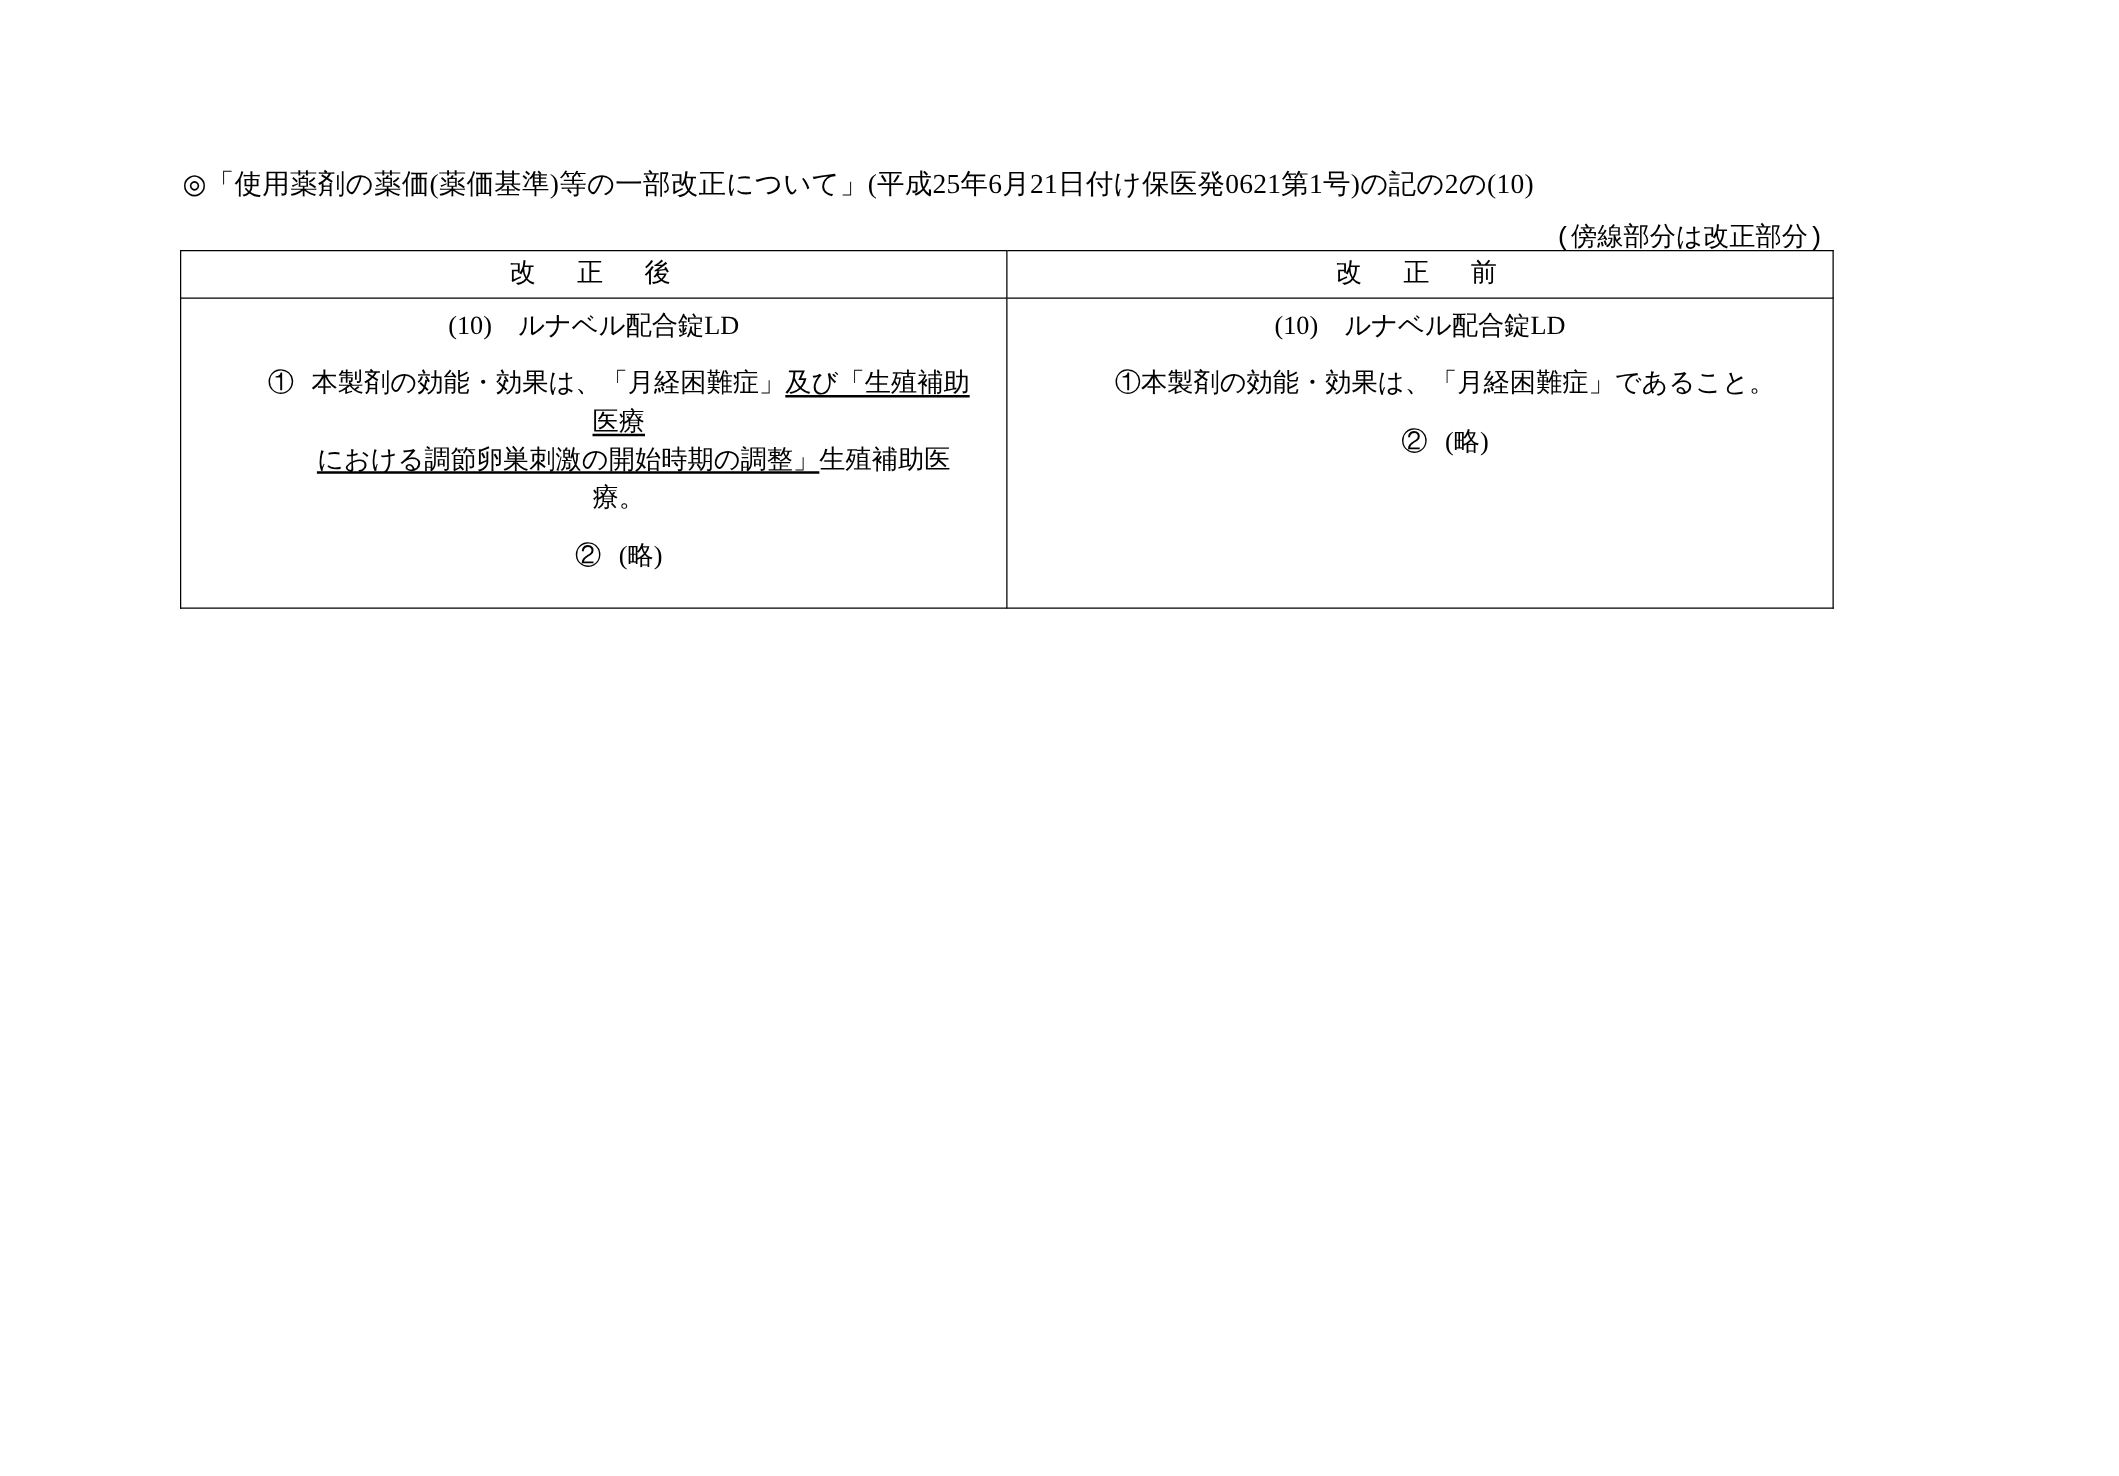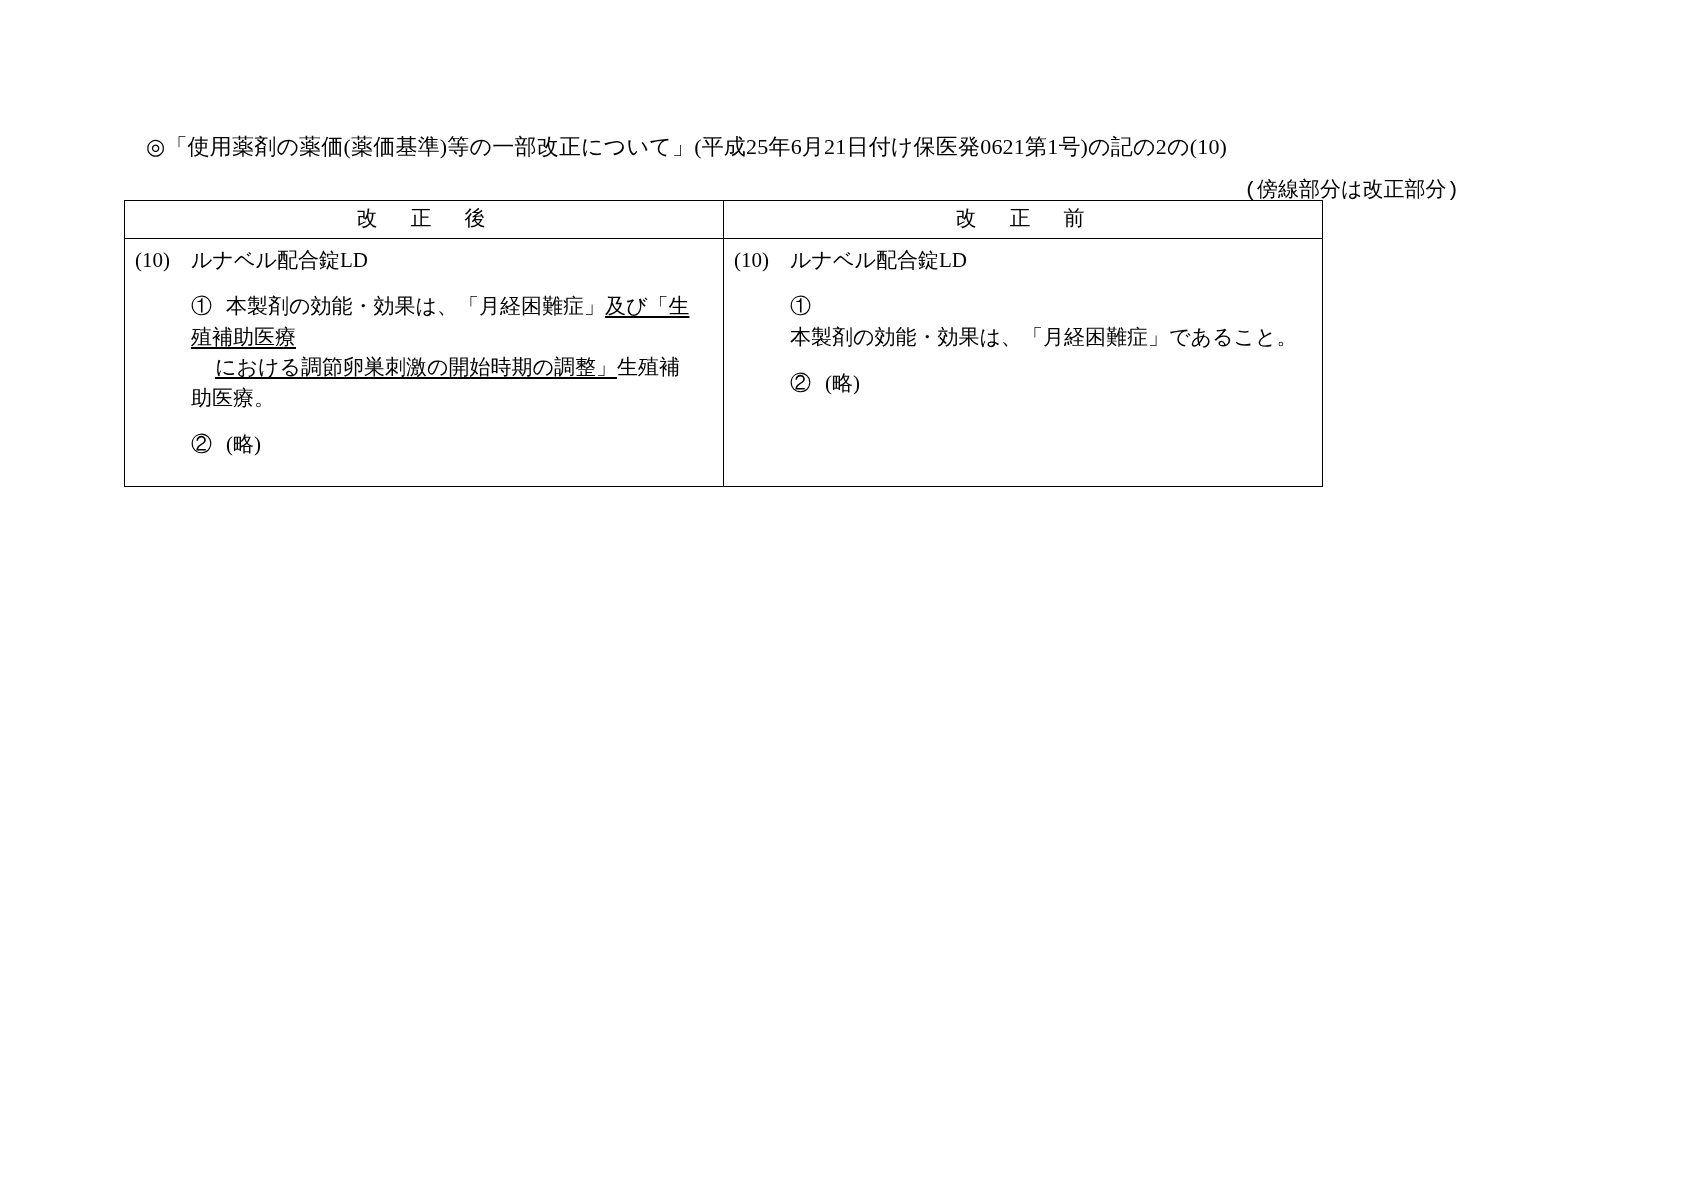--- a/index.html
+++ b/index.html
@@ -34,23 +34,23 @@
   .note-right {
     position: absolute;
     right: 236px;
     top: 175px;
     font-size: 21px;
     white-space: nowrap;
     font-family: Liberation Mono, monospace;
   }
   .cmp-table {
     position: absolute;
-    left: 124px;
+    left: 144px;
     top: 200px;
-    width: 1199px;
+    width: 1323px;
     border-collapse: collapse;
     table-layout: fixed;
   }
   .cmp-table td, .cmp-table th {
     border: 1px solid #000000;
     padding: 0;
     vertical-align: top;
     font-weight: normal;
   }
   .col-head {
@@ -58,20 +58,21 @@
     text-align: center;
     font-size: 21px;
     letter-spacing: 6px;
     padding-top: 3px !important;
     padding-bottom: 4px !important;
   }
   .body-cell {
     padding: 6px 10px 10px 10px !important;
     font-size: 21px;
     line-height: 1.45;
+    text-align: center;
   }
   .lvl1 {
     margin: 0;
     padding: 0;
     white-space: nowrap;
   }
   .lvl2-wrap {
     margin: 16px;
     padding-left: 40px;
   }

